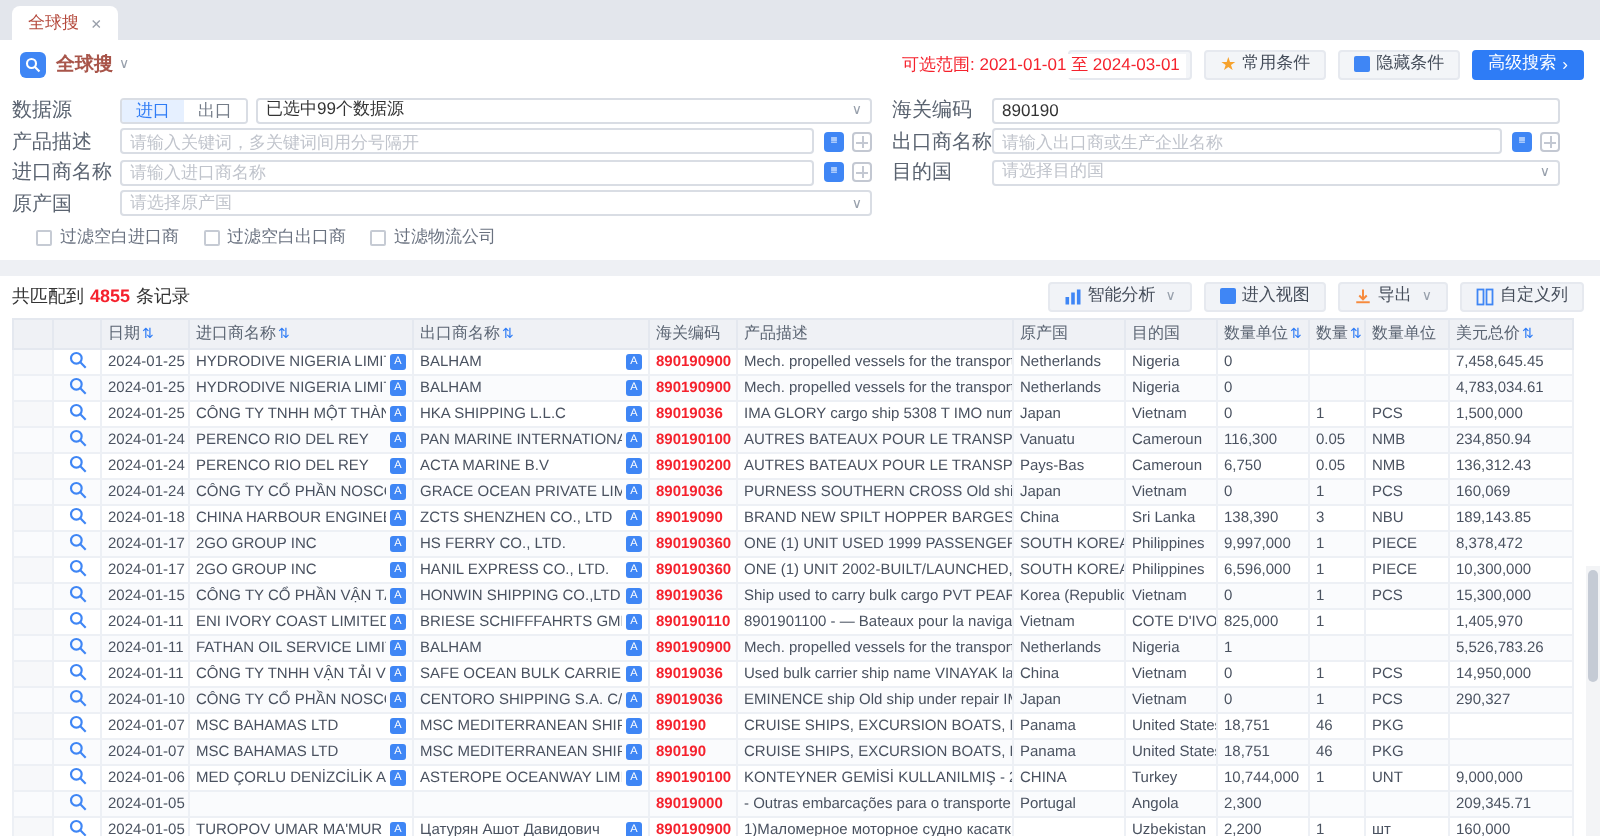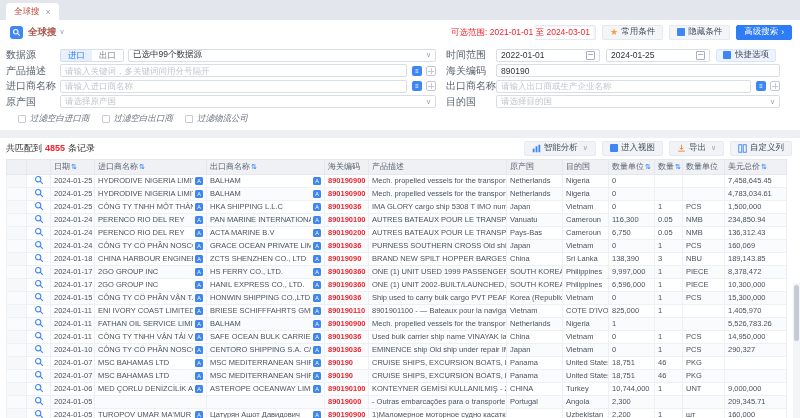--- a/index.html
+++ b/index.html
@@ -42,21 +42,21 @@
   .fld .caret { position:absolute; right:4px; }
   .toggle { display:flex; border:1px solid #d9dde4; border-radius:2px; overflow:hidden; margin-right:4px; height:13px; }
   .toggle span { padding:0 7px; font-size:8.5px; line-height:11px; color:#747c88; background:#fff; cursor:pointer; }
   .toggle .on { background:#e6f0ff; color:#2e7cf6;font-family:Liberation Serif, serif; }
   .in-icons { display:inline-flex; gap:4px; margin-left:5px; align-items:center; }
   .blue-sq { width:10px; height:10px; background:#3f86f5; border-radius:2px; color:#fff; font-size:6px;
              display:inline-flex; align-items:center; justify-content:center; cursor:pointer; }
   .grid-ic { width:10px; height:10px; border:1px solid #c3c8d2; border-radius:2px; position:relative; cursor:pointer; }
   .grid-ic::before { content:""; position:absolute; left:4px; top:1px; bottom:1px; width:1px; background:#c3c8d2; }
   .grid-ic::after { content:""; position:absolute; top:4px; left:1px; right:1px; height:1px; background:#c3c8d2; }
-  .cbrow { margin-top:4px;font-style:italic; }
+  .cbrow { margin-top:4px; }
   .cb { display:inline-flex; align-items:center; margin-left:12px; font-size:8.5px; color:#6a7280; cursor:pointer; }
   .cb .box { width:8px; height:8px; border:1px solid #c6cbd4; border-radius:1px; background:#fff; margin-right:4px; }
   .datebox { width:104px; flex:none; justify-content:space-between; }
   .datebox input { width:70px; }
   .cal { width:9px; height:9px; border:1px solid #aab0bb; border-radius:1px; position:relative; flex:none; }
   .cal::before { content:""; position:absolute; top:2px; left:1px; right:1px; height:1px; background:#aab0bb; }
   .quickbtn { display:inline-flex; align-items:center; gap:4px; height:13px; padding:0 6px; margin-left:6px;
               background:#eef4ff; border:1px solid #d7e5ff; border-radius:2px; font-size:8.5px; color:#454d5a; cursor:pointer; }
   .form-actions { display:flex; justify-content:flex-end; align-items:center; gap:8px; margin-top:3px; height:16px; }
   .linkbtn { color:#2e7cf6; font-size:8.5px; cursor:pointer; }
@@ -193,35 +193,20 @@
             <span>过滤空白出口商</span>
           </span>
           <span class="cb">
             <span class="box"></span>
             <span>过滤物流公司</span>
           </span>
         </div>
       </div>
 
       <div>
-        <div class="frow">
-          <span class="flabel narrow">时间范围</span>
-          <span class="fld datebox">
-            <input value="2022-01-01" style="">
-            <span class="cal"></span>
-          </span>
-          <span class="fld datebox" style="margin-left:6px">
-            <input value="2024-01-25" style="">
-            <span class="cal"></span>
-          </span>
-          <span class="quickbtn">
-            <span class="mini-sq"></span>
-            <span>快捷选项</span>
-          </span>
-        </div>
         <div class="frow">
           <span class="flabel narrow">海关编码</span>
           <span class="fld">
             <input value="890190" style="">
           </span>
         </div>
         <div class="frow">
           <span class="flabel narrow">出口商名称</span>
           <span class="fld">
             <input placeholder="请输入出口商或生产企业名称" style="">

